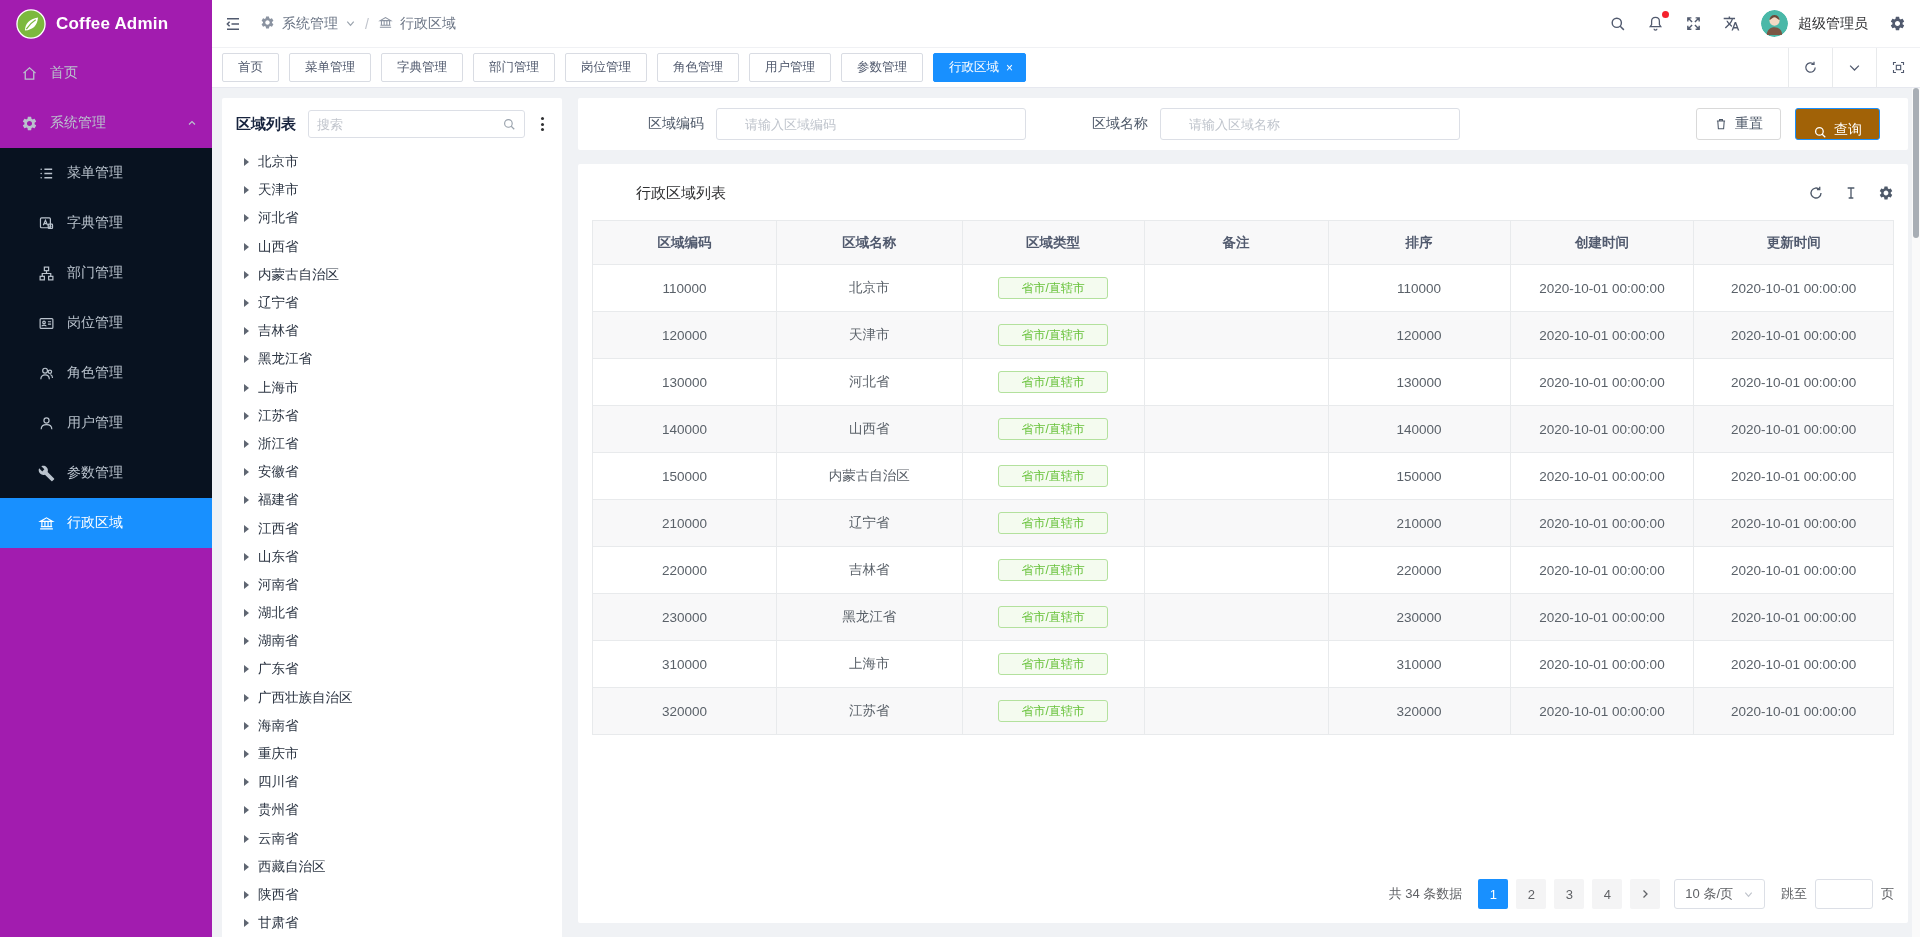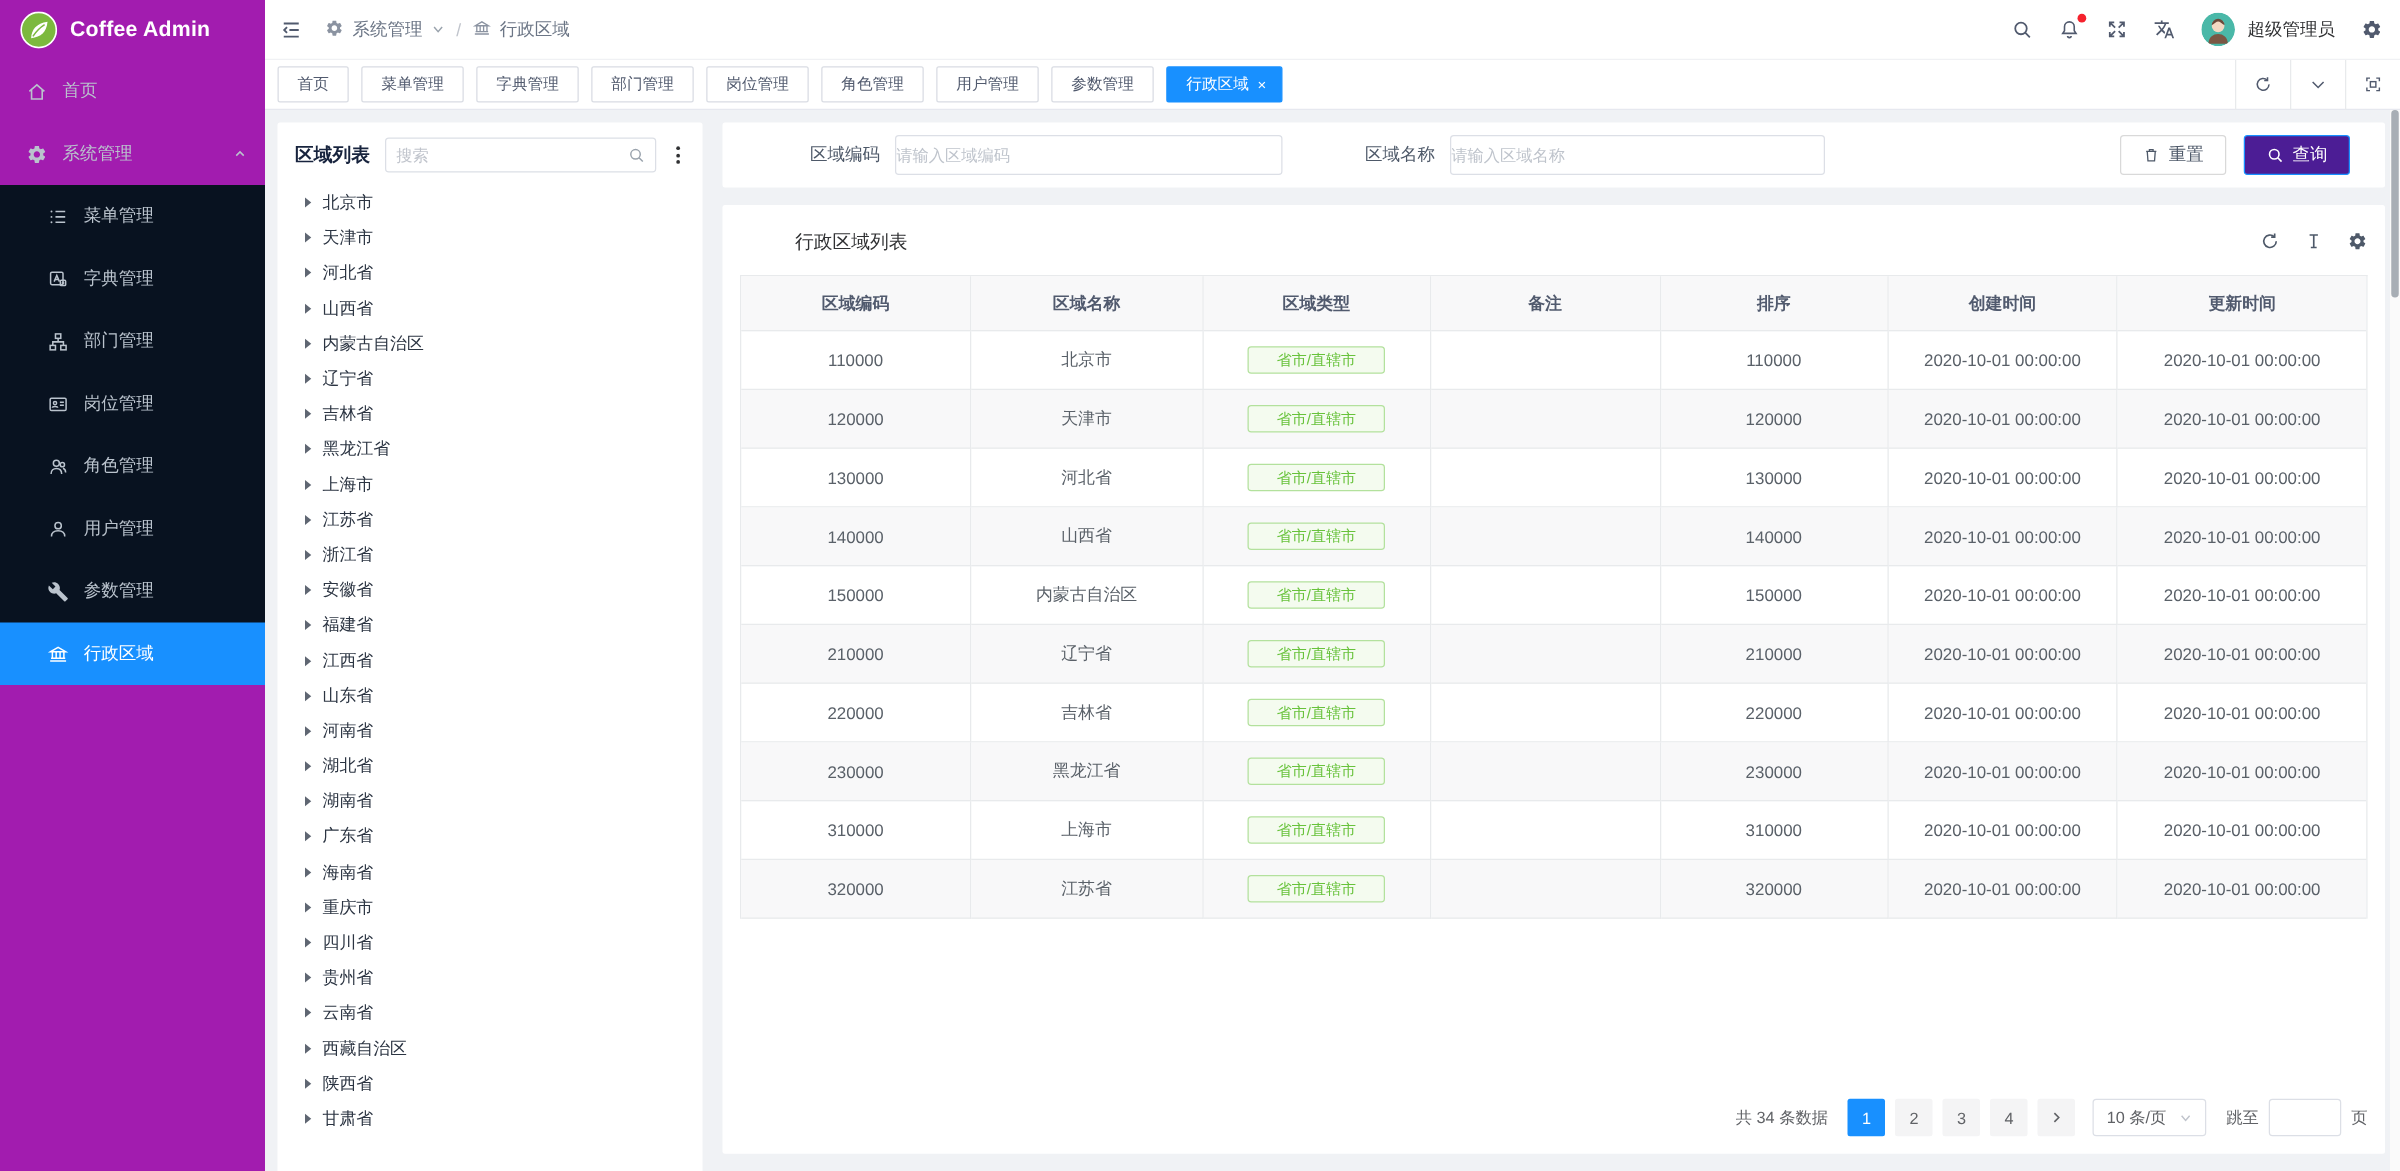--- a/index.html
+++ b/index.html
@@ -58,29 +58,29 @@
   .dots-v { display:flex; flex-direction:column; gap:2.5px; padding:2px 4px; cursor:pointer; }
   .dots-v i { width:3px; height:3px; border-radius:50%; background:#303133; }
   .tree-list { }
   .tree-item { height:28.2px; display:flex; align-items:center; gap:9px; padding-left:8px; font-size:13.5px; color:#2b3442; cursor:pointer; }
   .caret { width:0; height:0; border-left:5px solid #5f6672; border-top:4px solid transparent; border-bottom:4px solid transparent; flex-shrink:0; }
 
   .right-col { flex:1; min-width:0; display:flex; flex-direction:column; gap:14px; }
 
   .filter-card { background:#fff; border-radius:2px; height:52px; display:flex; align-items:center; padding:0 28px 0 70px; flex-shrink:0; }
   .f-label { font-size:14px; color:#4e5969; margin-right:12px; white-space:nowrap; }
-  .f-input { height:32px; border:1px solid #dcdfe6; border-radius:3px; padding:0 0; font-size:13px; color:#737373; outline:none; font-family:inherit; }
+  .f-input { height:32px; border:1px solid #dcdfe6; border-radius:3px; padding:0 28px; font-size:13px; color:#737373; outline:none; font-family:inherit; }
   .f-input::placeholder { color:#bfc4cc; }
   .f-input.code { width:310px; }
   .f-input.name { width:300px; }
   .f-group2 { margin-left:66px; display:flex; align-items:center; }
   .f-buttons { margin-left:auto; display:flex; gap:14px; }
   .btn { height:32px; border-radius:3px; display:flex; align-items:center; gap:7px; padding:0 17px; font-size:14px; cursor:pointer; border:1px solid #d9d9d9; background:#fff; color:#4e5969; font-family:inherit; }
   .btn svg { width:14px; height:14px; }
-  .btn.primary { background:#4c1d95; border-color:#1890ff; color:#fff; }
+  .btn.primary { background:#a16207; border-color:#1890ff; color:#fff;align-items:flex-end; }
 
   .table-card { background:#fff; border-radius:2px; flex:1; min-height:0; padding:12px 14px 14px; display:flex; flex-direction:column; }
   .card-head { display:flex; align-items:center; height:34px; margin-bottom:10px; flex-shrink:0; }
   .card-title { font-size:15px; color:#303133;margin-left:44px; }
   .card-tools { margin-left:auto; display:flex; gap:19px; color:#4e5969; }
   .card-tools .tool { display:flex; cursor:pointer; }
   .card-tools svg { width:16px; height:16px; }
 
   .grid-table { border:1px solid #e8eaec; border-bottom:none; flex-shrink:0; }
   .trow { display:grid; grid-template-columns:1fr 1.01fr 0.99fr 1fr 0.99fr 1fr 1.08fr; }
@@ -451,20 +451,24 @@
             <div class="tree-item">
               <span class="caret"></span>
               <span>湖南省</span>
             </div>
 
             <div class="tree-item">
               <span class="caret"></span>
               <span>广东省</span>
             </div>
 
+            <div class="tree-item">
+              <span class="caret"></span>
+              <span>广西壮族自治区</span>
+            </div>
 
             <div class="tree-item">
               <span class="caret"></span>
               <span>海南省</span>
             </div>
 
             <div class="tree-item">
               <span class="caret"></span>
               <span>重庆市</span>
             </div>

